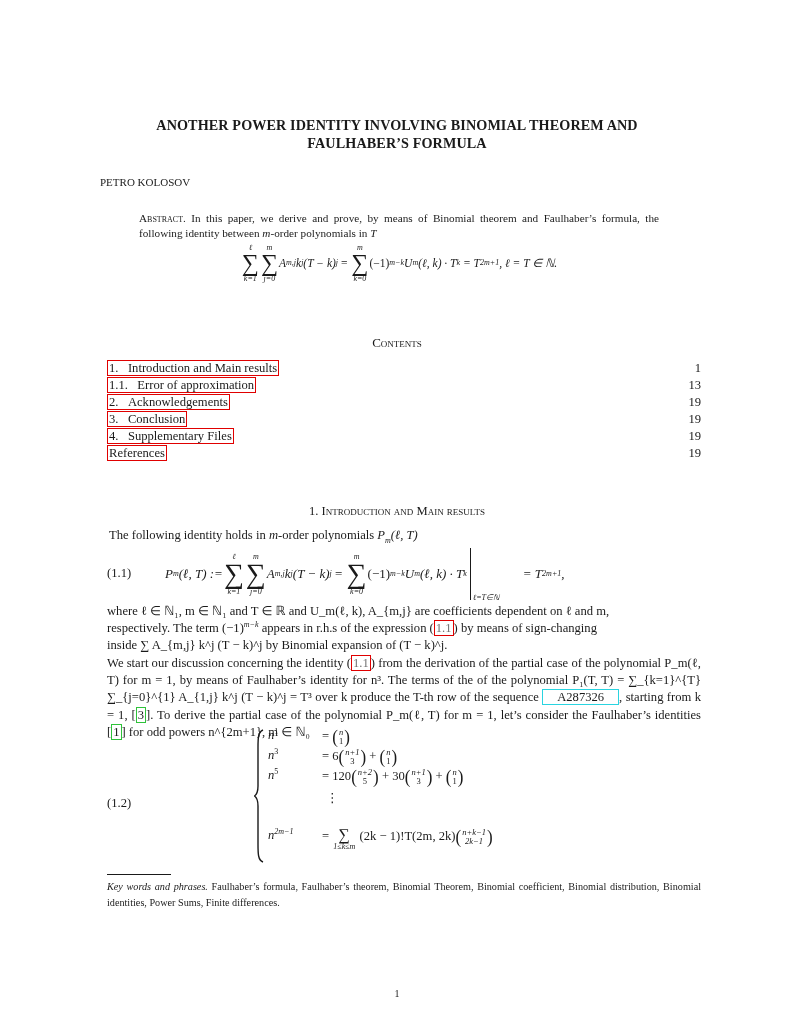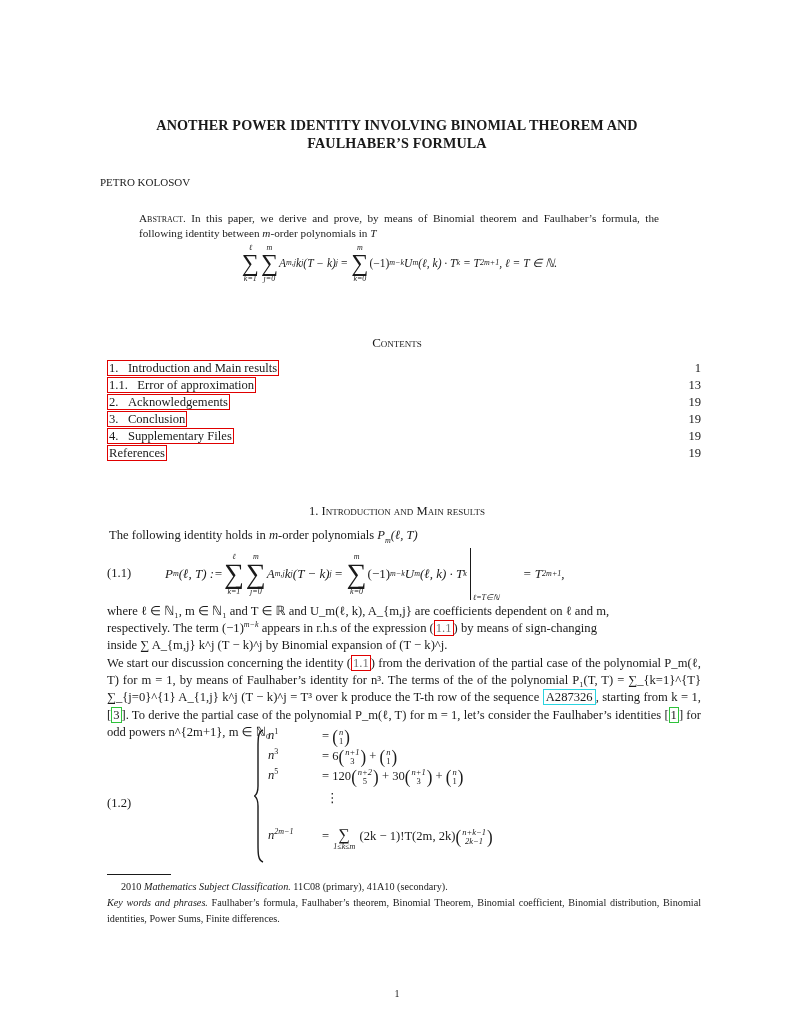--- a/index.html
+++ b/index.html
@@ -51,21 +51,21 @@
   .toc-page { position: absolute; right: 0; top: 0; }
   .section-heading {
     left: 100px; width: 594px; top: 504px; text-align: center;
     font-size: 12.6px; font-family: "Liberation Serif", serif;
   }
   .para {
     left: 107px; width: 594px; font-size: 12.6px; line-height: 17.2px;
     text-align: justify; font-family: "Liberation Serif", serif;
   }
   .ref-red { border: 1px solid #e00000; padding: 0 1px; color: #737373; text-decoration: none; }
-  .ref-cyan { border: 1px solid #2ad4e0; padding: 0 2px; color: #1a1a1a; text-decoration: none; }
+  .ref-cyan { border: 1px solid #2ad4e0; padding: 0 14px; color: #1a1a1a; text-decoration: none; }
   .ref-green { border: 1px solid #2ec23a; padding: 0 1px; color: #1a1a1a; text-decoration: none; }
   .eqnum { font-family: "Liberation Serif", serif; font-size: 12.6px; }
   .footnote-rule { left: 107px; top: 874px; width: 64px; border-top: 1px solid #1a1a1a; }
   .footnote {
     left: 107px; width: 594px; top: 879px; font-size: 10.2px; line-height: 16px;
     font-family: "Liberation Serif", serif; text-align: justify;
   }
   .page-num {
     left: 380px; width: 34px; top: 988px; text-align: center; font-size: 10px;
     font-family: "Liberation Serif", serif;
@@ -288,21 +288,18 @@
             <span>n+k−1</span>
             <span>2k−1</span>
           </span>
           <span class="par">)</span>
         </span></span>
   </div>
 </div>
 
 <div class="abs footnote-rule"></div>
 <div class="abs footnote">
-  <div style="text-indent:14px;">
-    <span>2010</span> <i>Mathematics Subject Classification.</i> <span>11C08 (primary), 41A10 (secondary).</span>
-  </div>
   <div style="text-indent:0;">
     <i>Key words and phrases.</i> <span>Faulhaber’s formula, Faulhaber’s theorem, Binomial Theorem, Binomial coefficient, Binomial distribution, Binomial identities, Power Sums, Finite differences.</span>
   </div>
 </div>
 
 <div class="abs page-num">1</div>
 
 </body></html>

